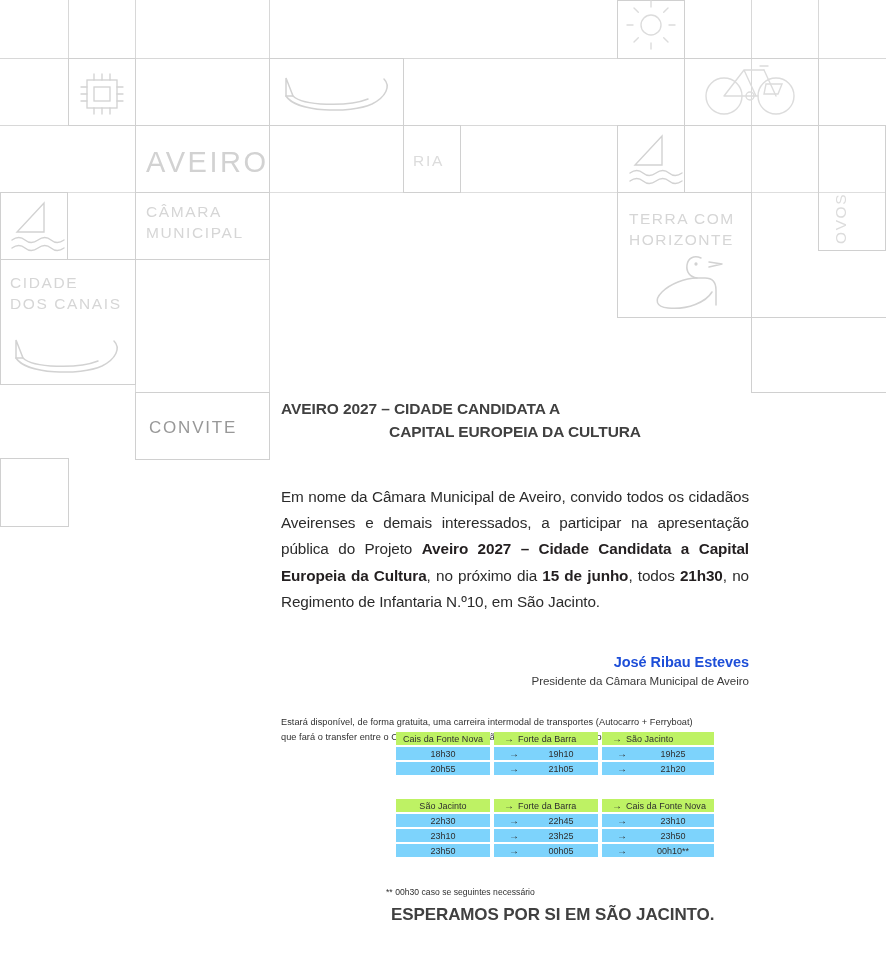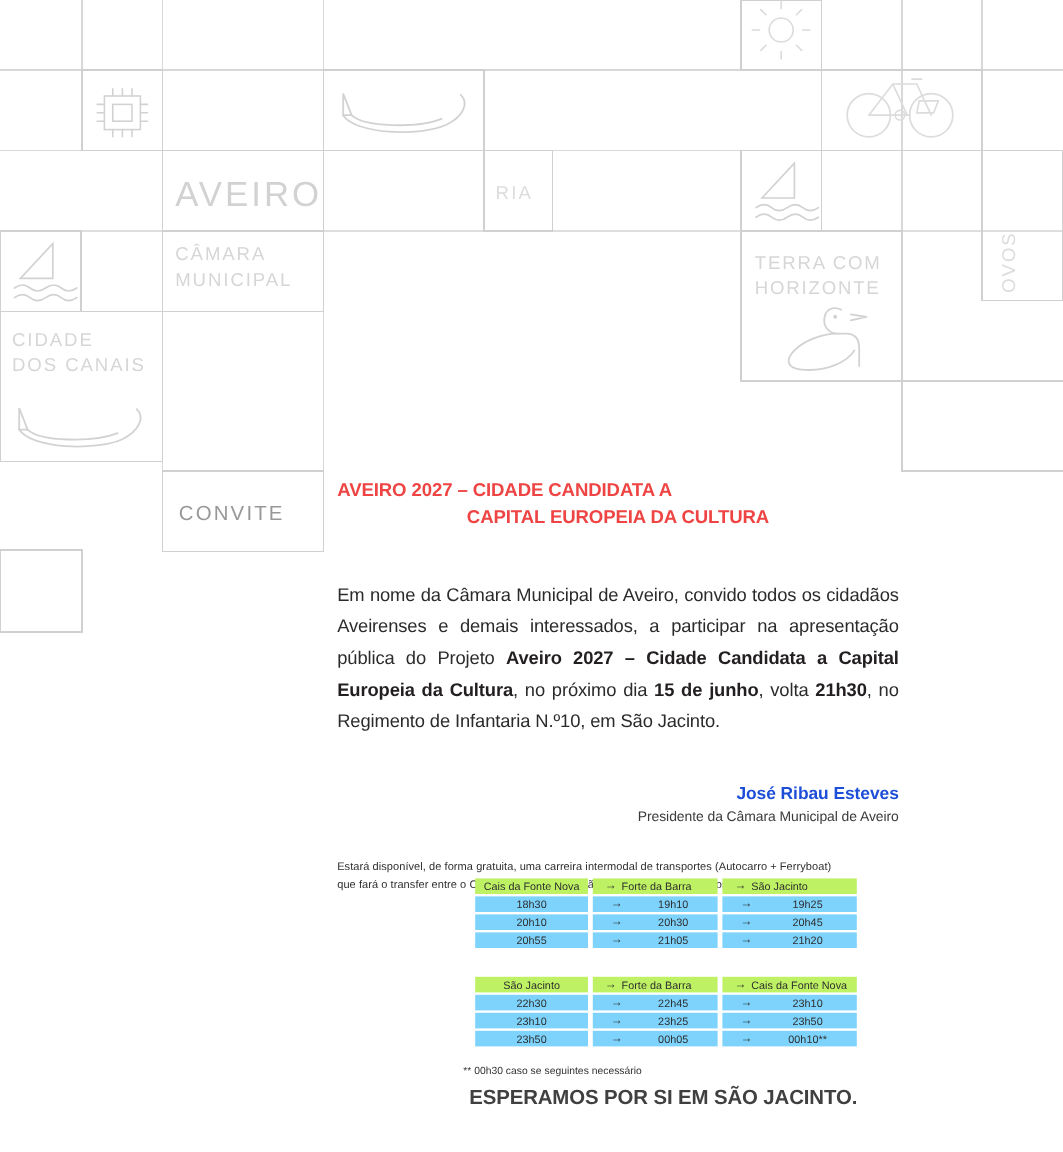--- a/index.html
+++ b/index.html
@@ -34,21 +34,21 @@
     left: 281px;
     top: 398px;
     width: 468px;
   }
 
   .headline {
     font-size: 15.5px;
     font-weight: bold;
     line-height: 1.48;
     letter-spacing: -0.1px;
-    color: #ef4444;
+    color: #404040;
     margin: 0;
   }
   .headline .l2 { display: block; text-align: center; }
 
   .body-copy {
     margin: 0;
     padding-top: 40px;
     font-size: 15.3px;
     line-height: 1.72;
     color: #2b2b2b;
@@ -296,21 +296,21 @@
   </div>
 
   <div class="content">
 
     <h1 class="headline">
       <span>AVEIRO 2027 – CIDADE CANDIDATA A</span>
       <span class="l2">CAPITAL EUROPEIA DA CULTURA</span>
     </h1>
 
     <p class="body-copy">
-      <span>Em nome da Câmara Municipal de Aveiro, convido todos os cidadãos Aveirenses e demais interessados, a participar na apresentação pública do Projeto </span><b>Aveiro 2027 – Cidade Candidata a Capital Europeia da Cultura</b><span>, no próximo dia </span><b>15 de junho</b><span>, volta </span><b>21h30</b><span>, no Regimento de Infantaria N.º10, em São Jacinto.</span>
+      <span>Em nome da Câmara Municipal de Aveiro, convido todos os cidadãos Aveirenses e demais interessados, a participar na apresentação pública do Projeto </span><b>Aveiro 2027 – Cidade Candidata a Capital Europeia da Cultura</b><span>, no próximo dia </span><b>15 de junho</b><span>, todos </span><b>21h30</b><span>, no Regimento de Infantaria N.º10, em São Jacinto.</span>
     </p>
 
     <p class="signature">José Ribau Esteves</p>
     <p class="signature-role">Presidente da Câmara Municipal de Aveiro</p>
 
     <p class="transport-note">
       <span class="nl">Estará disponível, de forma gratuita, uma carreira intermodal de transportes (Autocarro + Ferryboat)</span>
       <span class="nl">que fará o transfer entre o Cais da Fonte Nova e São Jacinto - ida e volta - nos seguintes horários:</span>
     </p>
   </div>
@@ -360,39 +360,20 @@
           <td>
             <span class="cellwrap arrowed">
                 <span class="arrow">→</span>
                 <span class="val">19h25</span>
               </span>
           </td>
         </tr>
         <tr>
           <td>
             <span class="cellwrap">
-                <span class="val">20h10</span>
-              </span>
-          </td>
-          <td>
-            <span class="cellwrap arrowed">
-                <span class="arrow">→</span>
-                <span class="val">20h30</span>
-              </span>
-          </td>
-          <td>
-            <span class="cellwrap arrowed">
-                <span class="arrow">→</span>
-                <span class="val">20h45</span>
-              </span>
-          </td>
-        </tr>
-        <tr>
-          <td>
-            <span class="cellwrap">
                 <span class="val">20h55</span>
               </span>
           </td>
           <td>
             <span class="cellwrap arrowed">
                 <span class="arrow">→</span>
                 <span class="val">21h05</span>
               </span>
           </td>
           <td>

